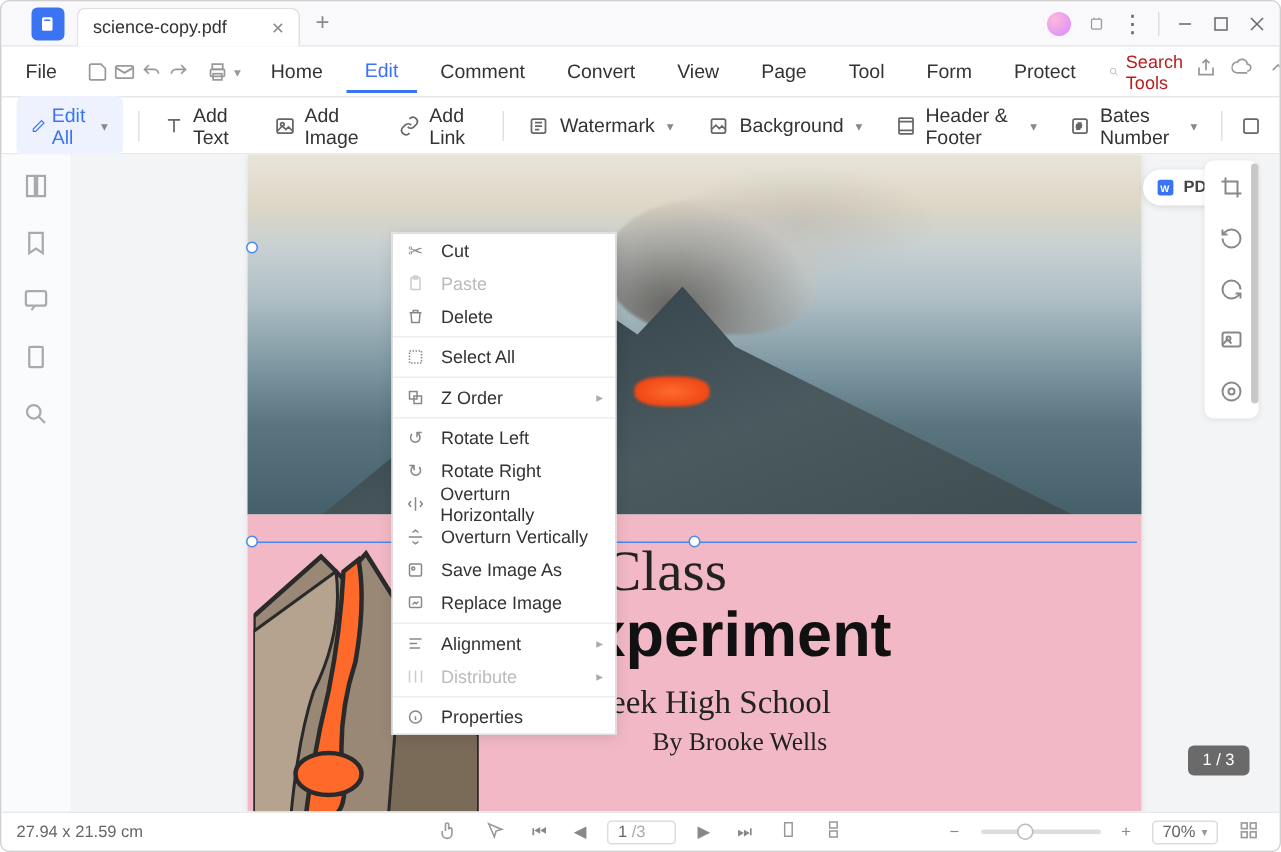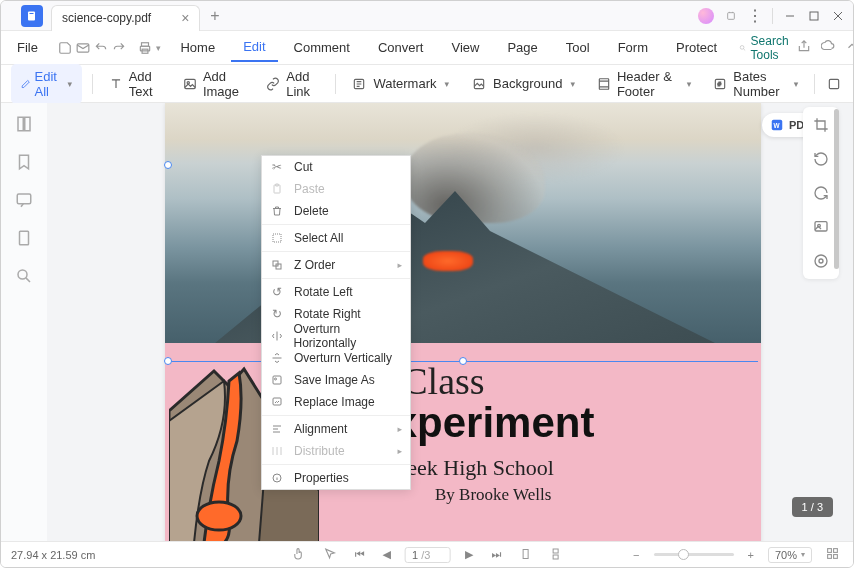--- a/index.html
+++ b/index.html
@@ -17,21 +17,21 @@
 .winbtn { width: 14px; height: 14px; display: flex; align-items: center; justify-content: center; color: #666; cursor: pointer; }
 .winbtn svg { width: 10px; height: 10px; }
 
 
 .menubar { height: 34px; display: flex; align-items: center; padding: 0 8px; gap: 4px; border-bottom: 1px solid #e8e8e8; }
 .menubar .file { font-size: 13px; color: #333; padding: 4px 8px; cursor: pointer; }
 .menubar .divider { width: 1px; height: 18px; background: #ddd; margin: 0 2px; }
 .menubar .quickbtn { width: 22px; height: 22px; display: flex; align-items: center; justify-content: center; color: #888; cursor: pointer; }
 .menubar .menuitem { font-size: 13px; color: #333; padding: 6px 12px; cursor: pointer; }
 .menubar .menuitem.active { color: #3b74f2; border-bottom: 2px solid #3b74f2; }
-.menubar .search { margin-left: 6px; display: flex; align-items: center; gap: 4px; color: #0f766e; font-size: 12px; }
+.menubar .search { margin-left: 6px; display: flex; align-items: center; gap: 4px; color: #b91c1c; font-size: 12px; }
 .menubar .righticons { margin-left: auto; display: flex; gap: 10px; }
 .menubar .righticons .ico { color: #888; cursor: pointer; }
 
 
 .toolbar { height: 38px; display: flex; align-items: center; padding: 0 10px; gap: 10px; border-bottom: 1px solid #e8e8e8; }
 .toolbar .editall { display: flex; align-items: center; gap: 4px; background: #eef2ff; color: #3b74f2; padding: 5px 10px; border-radius: 5px; font-size: 13px; cursor: pointer; }
 .toolbar .vdiv { width: 1px; height: 20px; background: #e0e0e0; }
 .toolbar .tbtn { display: flex; align-items: center; gap: 6px; font-size: 13px; color: #333; padding: 4px 6px; cursor: pointer; }
 .toolbar .tbtn .ic { color: #666; width: 16px; height: 16px; display: flex; align-items: center; justify-content: center; }
 .toolbar .chev { font-size: 9px; color: #888; margin-left: 2px; }

